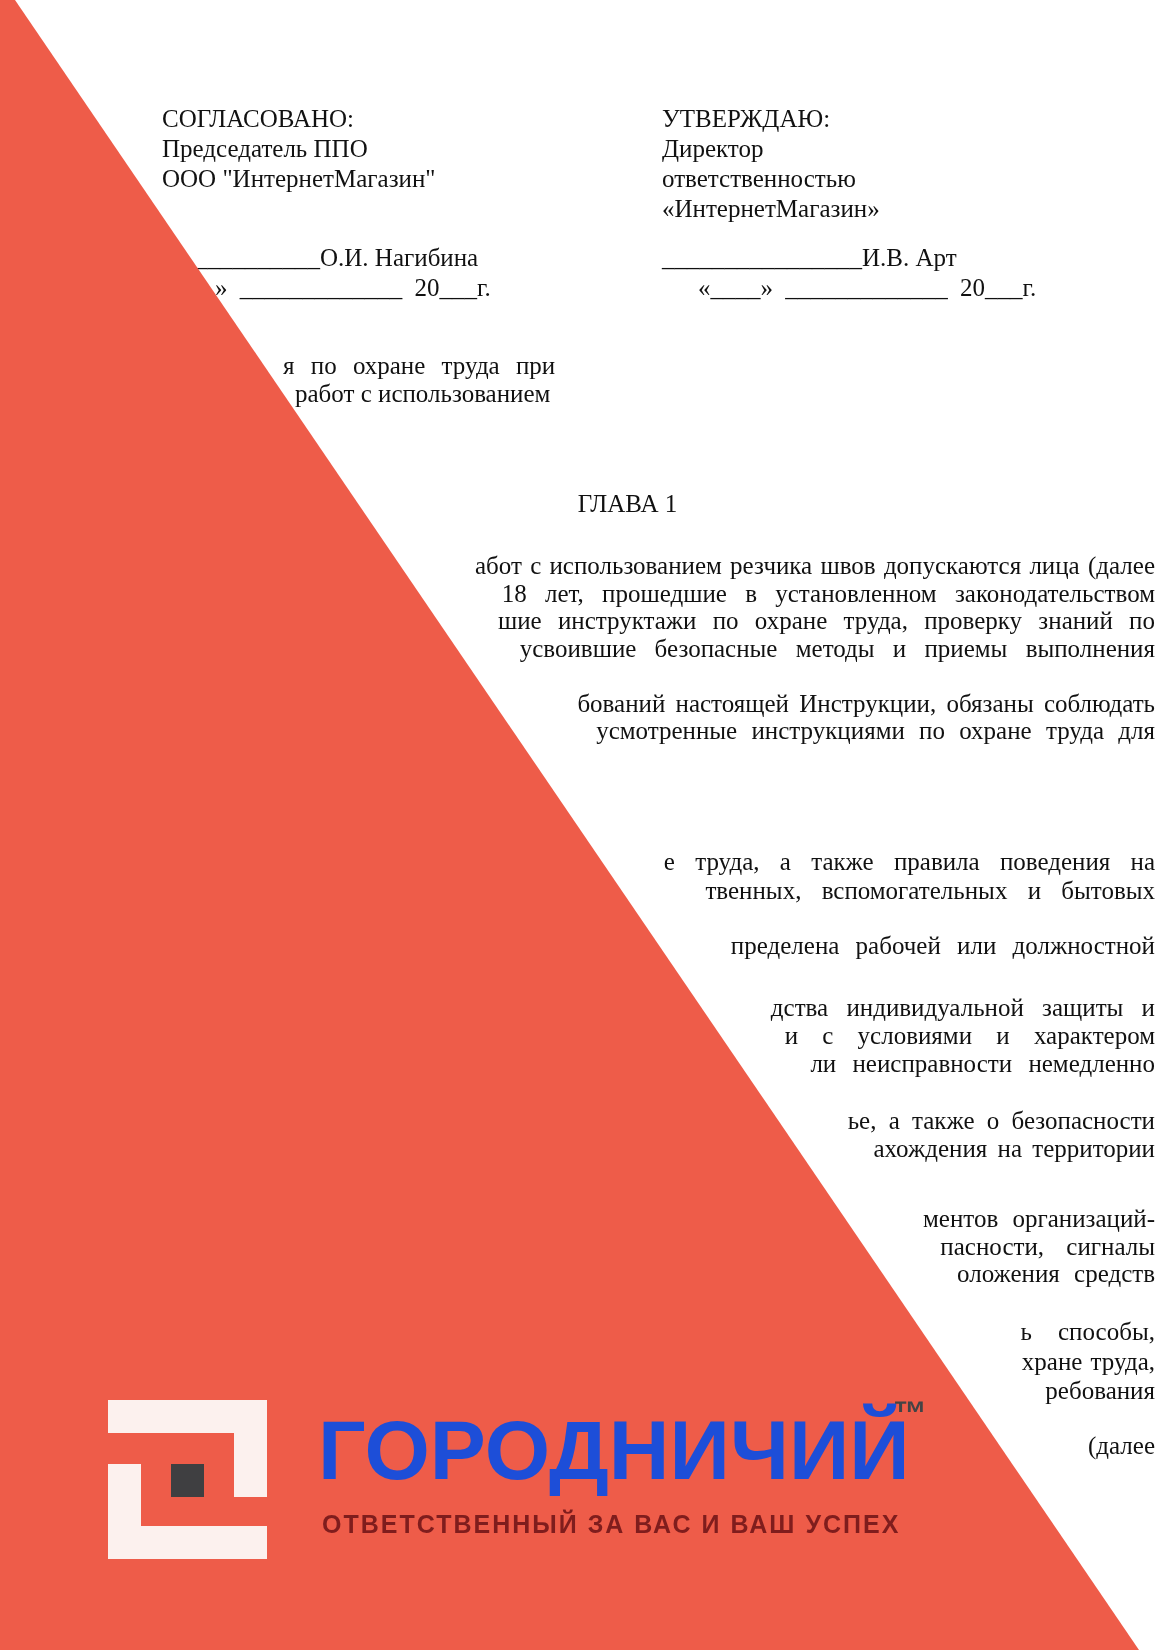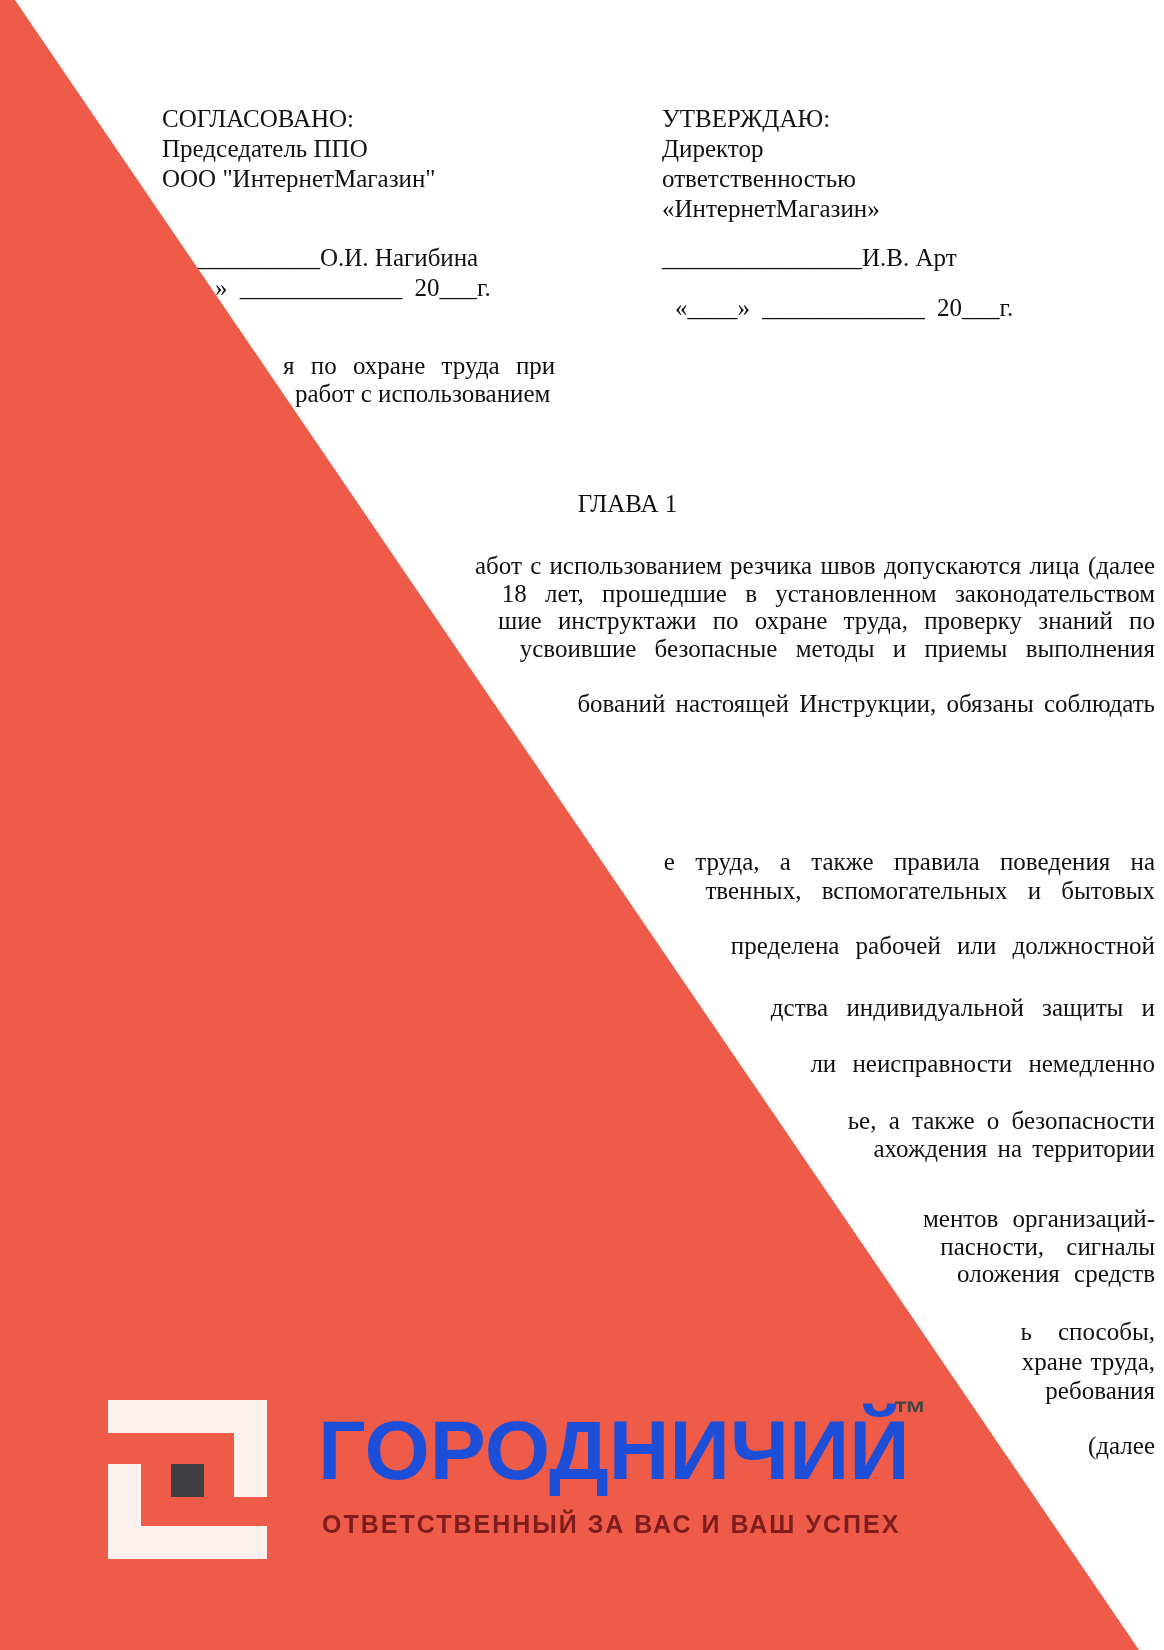--- a/index.html
+++ b/index.html
@@ -13,21 +13,21 @@
   }
   
   .doc{position:absolute;inset:0;z-index:1;font-size:25px;}
   .hdr-block{position:absolute;line-height:30px;white-space:nowrap;}
   .hdr-left{left:162px;top:104px;}
   .hdr-right{left:662px;top:104px;}
   .sig-line{position:absolute;white-space:nowrap;}
   .sig-left{left:170px;top:244px;}
   .sig-right{left:662px;top:244px;}
   .date-left{left:165px;top:274px;word-spacing:6px;}
-  .date-right{left:675px;top:274px;word-spacing:6px;margin-top:20px;}
+  .date-right{left:698px;top:274px;word-spacing:6px;}
   .tfrag{position:absolute;white-space:nowrap;}
   .chapter{
     position:absolute;left:100px;top:490px;width:1055px;
     text-align:center;line-height:28px;white-space:nowrap;
   }
   .pline{
     position:absolute;right:9px;white-space:nowrap;
   }
   
   .watermark{
@@ -87,24 +87,26 @@
 
     <div class="chapter">
       <div>ГЛАВА 1</div>
     </div>
 
     <div class="pline" style="top:552px;word-spacing:2px">абот с использованием резчика швов допускаются лица (далее</div>
     <div class="pline" style="top:580px;word-spacing:12px">18 лет, прошедшие в установленном законодательством</div>
     <div class="pline" style="top:607px;word-spacing:10px">шие инструктажи по охране труда, проверку знаний по</div>
     <div class="pline" style="top:635px;word-spacing:12px">усвоившие безопасные методы и приемы выполнения</div>
     <div class="pline" style="top:690px;word-spacing:4px">бований настоящей Инструкции, обязаны соблюдать</div>
+    <div class="pline" style="top:717px;word-spacing:8px">усмотренные инструкциями по охране труда для</div>
     <div class="pline" style="top:848px;word-spacing:14px">е труда, а также правила поведения на</div>
     <div class="pline" style="top:877px;word-spacing:14px">твенных, вспомогательных и бытовых</div>
     <div class="pline" style="top:932px;word-spacing:10px">пределена рабочей или должностной</div>
     <div class="pline" style="top:994px;word-spacing:12px">дства индивидуальной защиты и</div>
+    <div class="pline" style="top:1022px;word-spacing:18px">и с условиями и характером</div>
     <div class="pline" style="top:1050px;word-spacing:10px">ли неисправности немедленно</div>
     <div class="pline" style="top:1107px;word-spacing:6px">ье, а также о безопасности</div>
     <div class="pline" style="top:1135px;word-spacing:4px">ахождения на территории</div>
     <div class="pline" style="top:1205px;word-spacing:8px">ментов организаций-</div>
     <div class="pline" style="top:1233px;word-spacing:16px">пасности, сигналы</div>
     <div class="pline" style="top:1260px;word-spacing:8px">оложения средств</div>
     <div class="pline" style="top:1318px;word-spacing:20px">ь способы,</div>
     <div class="pline" style="top:1348px;word-spacing:2px">хране труда,</div>
     <div class="pline" style="top:1377px;word-spacing:2px">ребования</div>
     <div class="pline" style="top:1432px">(далее</div>

